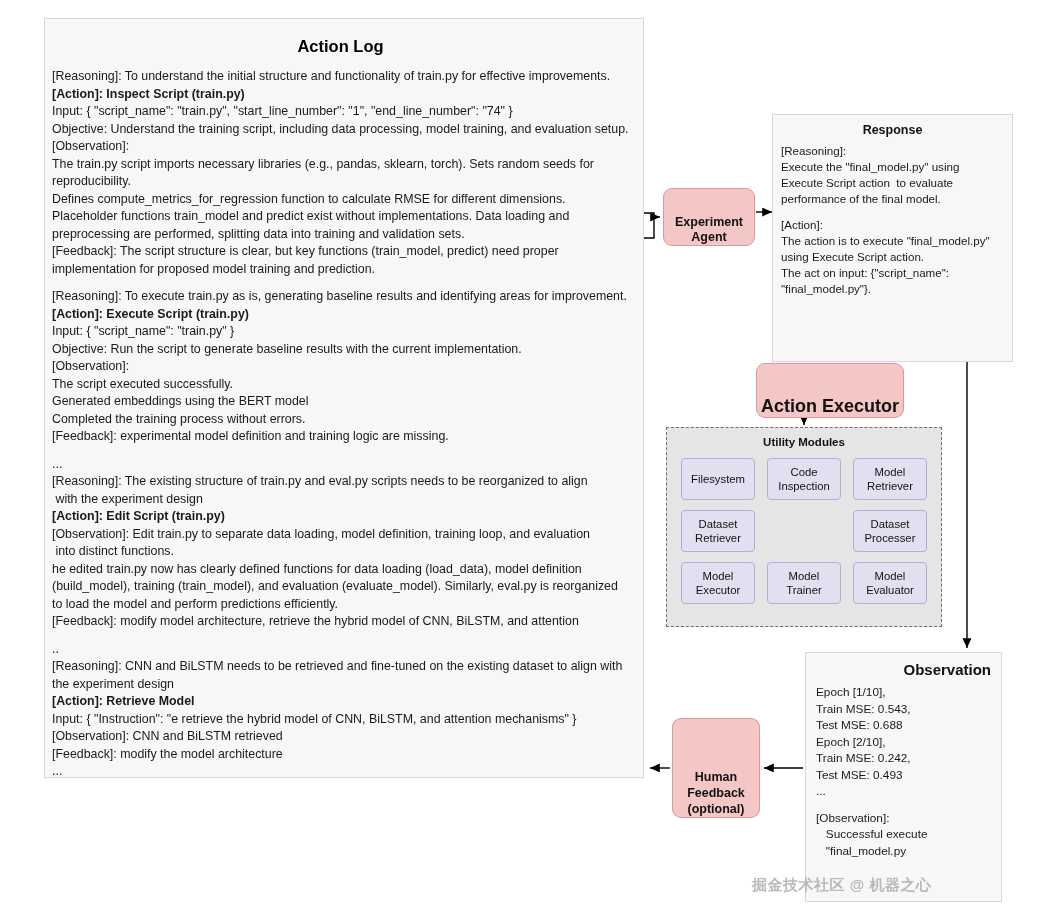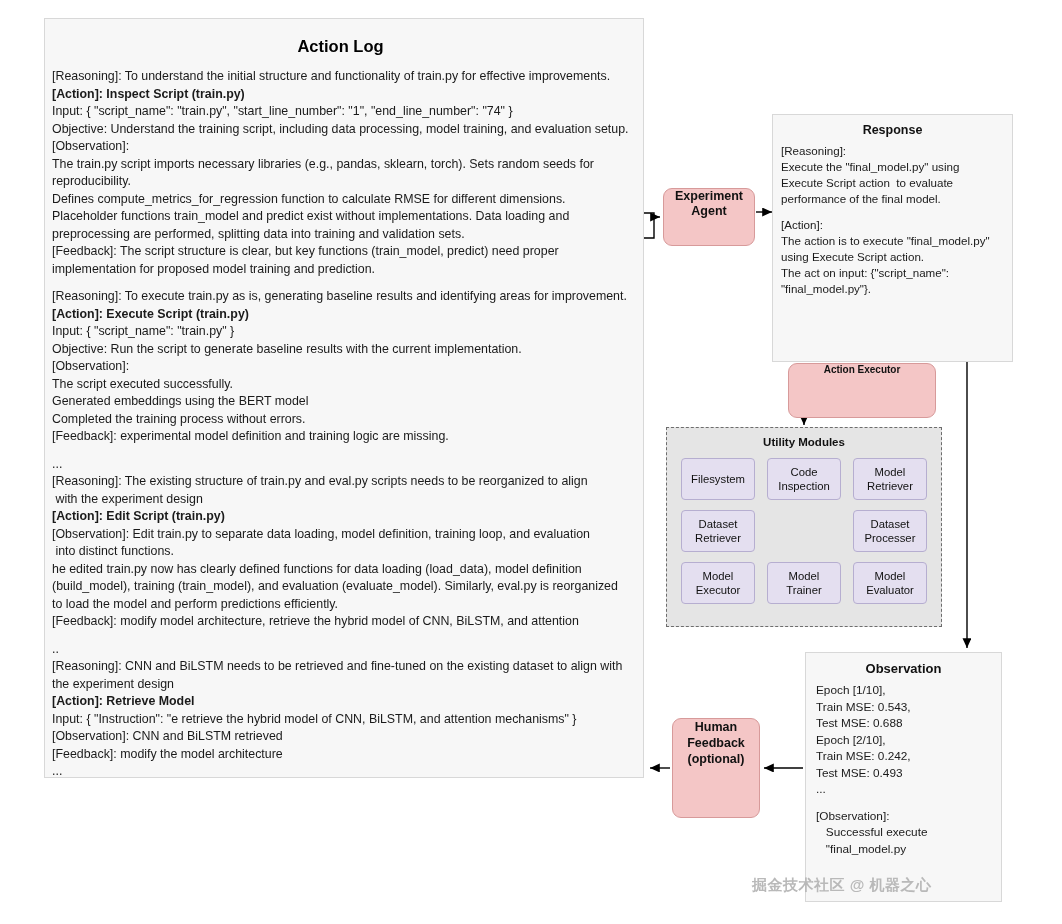--- a/index.html
+++ b/index.html
@@ -49,21 +49,21 @@
     word-wrap: break-word;
   }
   .log-line.bold { font-weight: bold; }
   .log-line.gap { height: 10px; }
 
   
   .node {
     position: absolute;
     box-sizing: border-box;
     display: flex;
-    align-items: flex-start;
+    align-items: flex-end;
     justify-content: center;
     text-align: center;
     font-weight: bold;
   }
 
   .pink-node {
     background: #f4c6c6;
     border: 1px solid #d79a9a;
     border-radius: 9px;
     color: #111;
@@ -71,25 +71,25 @@
 
   .experiment-agent {
     left: 663px;
     top: 188px;
     width: 92px;
     height: 58px;
     font-size: 12.5px;
     line-height: 15px;
   }
   .action-executor {
-    left: 788px;
+    left: 756px;
     top: 363px;
     width: 148px;
     height: 55px;
-    font-size: 10px;
+    font-size: 18px;
   }
   .human-feedback {
     left: 672px;
     top: 718px;
     width: 88px;
     height: 100px;
     font-size: 12.5px;
     line-height: 16px;
   }
 
@@ -168,23 +168,23 @@
     left: 805px;
     top: 652px;
     width: 197px;
     height: 250px;
     background: #f7f7f7;
     border: 1px solid #d8d8d8;
     box-sizing: border-box;
     padding: 8px 10px 0 10px;
   }
   .observation-title {
-    text-align: center;
-    font-weight: bold;
-    font-size: 13px;
+    text-align: right;
+    font-weight: bold;
+    font-size: 15px;
     margin-bottom: 6px;
   }
   .observation-line {
     font-size: 11.8px;
     line-height: 16.5px;
     color: #1a1a1a;
     white-space: pre-wrap;
   }
   .observation-line.gap { height: 10px; }
 

